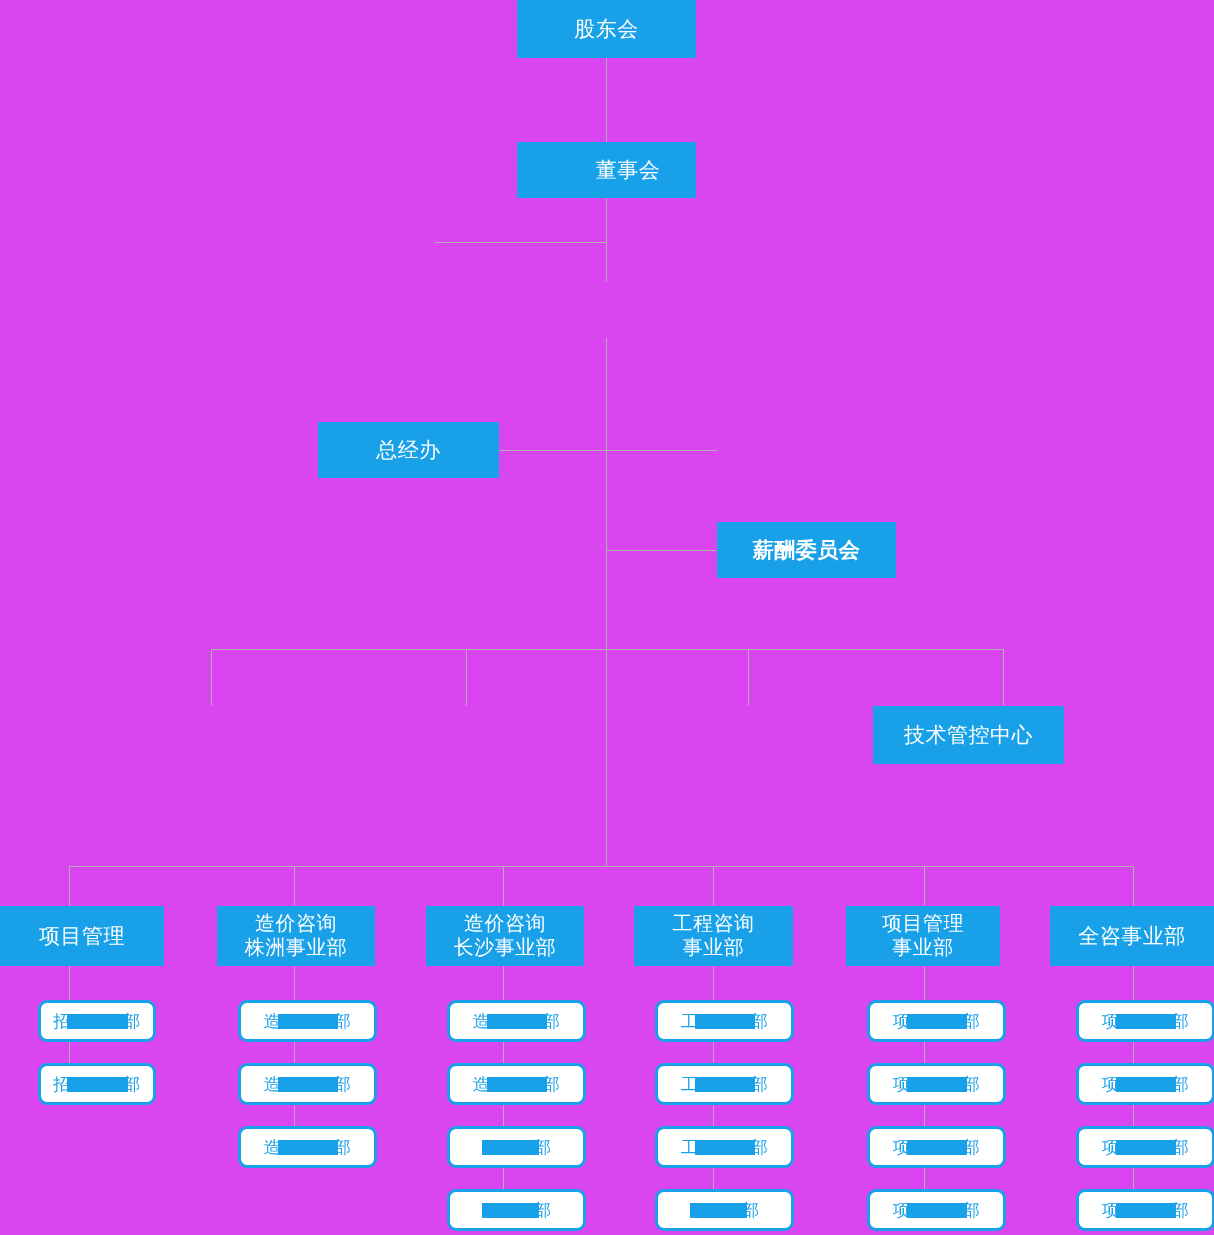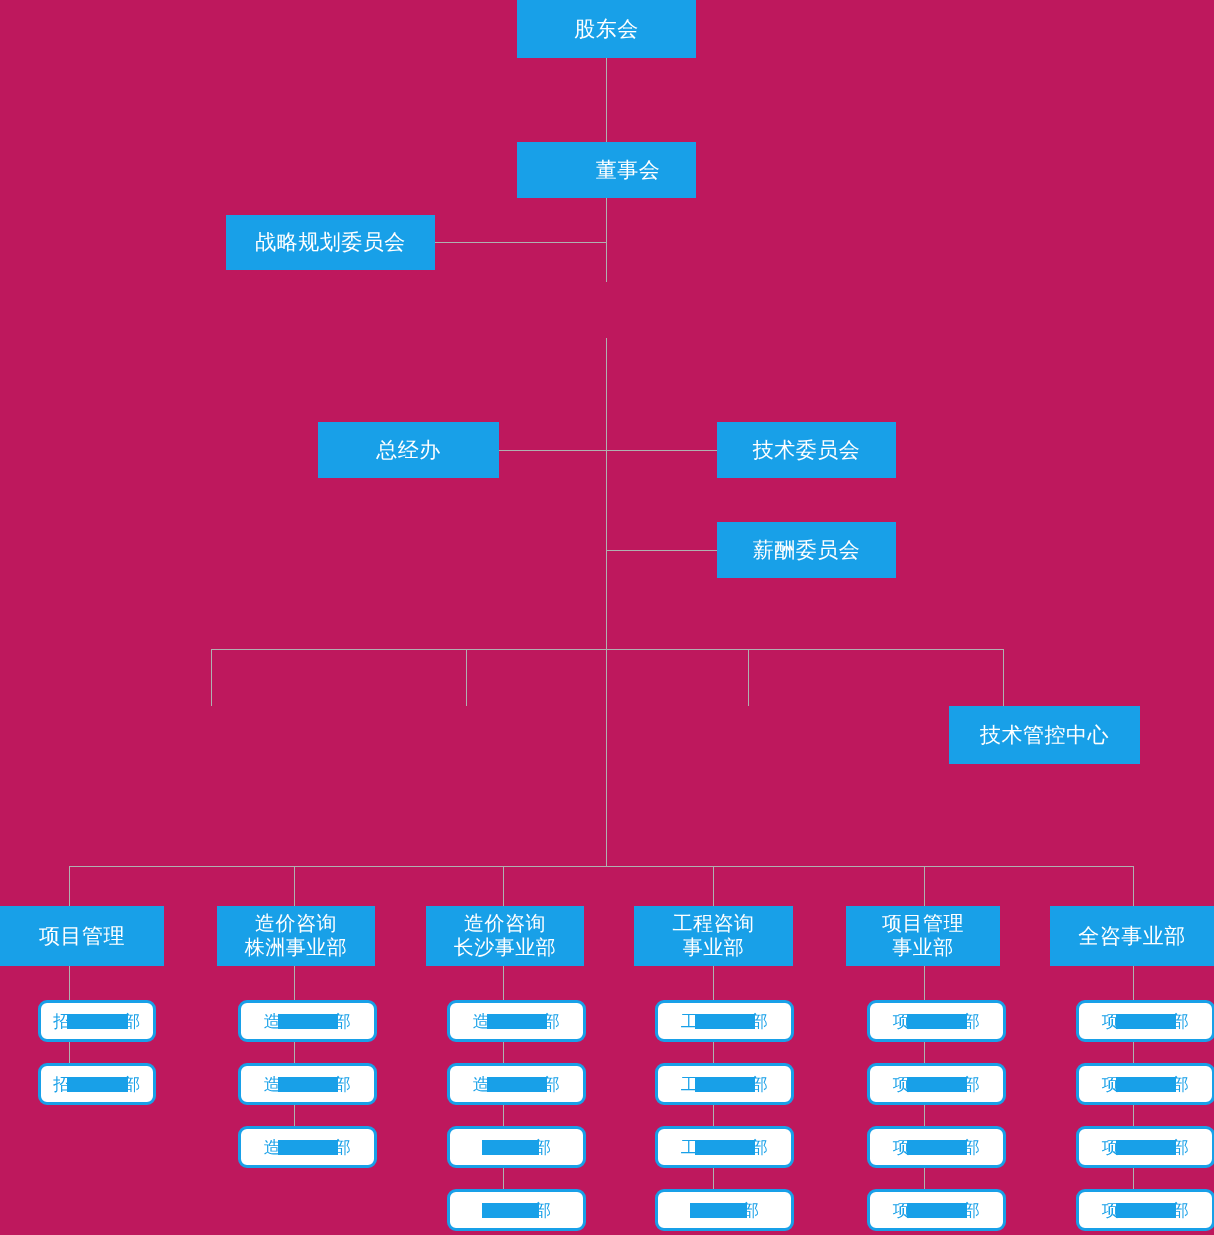--- a/index.html
+++ b/index.html
@@ -8,21 +8,21 @@
     background: #ffffff;
   }
   body {
     font-family: "Liberation Sans", "DejaVu Sans", sans-serif;
   }
   #chart-root {
     position: relative;
     width: 1214px;
     height: 1235px;
     overflow: hidden;
-    background: #be185d;
+    background: #d946ef;
   }
   
   .line {
     position: absolute;
     background: #b0b0b0;
   }
   .line.v { width: 1px; }
   .line.h { height: 1px; }
 
   
@@ -107,38 +107,32 @@
   <div class="line v" style="left:1133px; top:866px; height:40px;"></div>
 
   <div class="box" style="left:517px; top:0px; width:179px; height:58px;">
     <span>股东会</span>
   </div>
 
   <div class="box" style="left:517px; top:142px; width:179px; height:56px;padding-left:43px;">
     <span>董事会</span>
   </div>
 
-  <div class="box" style="left:226px; top:215px; width:209px; height:55px;">
-    <span>战略规划委员会</span>
-  </div>
 
 
   <div class="box" style="left:318px; top:422px; width:181px; height:56px;">
     <span>总经办</span>
   </div>
 
-  <div class="box" style="left:717px; top:422px; width:179px; height:56px;">
-    <span>技术委员会</span>
-  </div>
-
-  <div class="box" style="left:717px; top:522px; width:179px; height:56px;">
+
+  <div class="box" style="left:717px; top:522px; width:179px; height:56px;font-weight:bold;">
     <span>薪酬委员会</span>
   </div>
 
-  <div class="box" style="left:949px; top:706px; width:191px; height:58px;">
+  <div class="box" style="left:873px; top:706px; width:191px; height:58px;">
     <span>技术管控中心</span>
   </div>
 
   <div id="bu-layer">
       <div class="box" style="left: 0px; top: 906px; width: 164px; height: 60px;">
         <span>项目管理</span>
       </div>
       <div class="line v" style="left: 69px; top: 966px; height: 118px;"></div>
       <div class="line h" style="left: 69px; top: 1021px; width: 0px;"></div>
       <div class="subbox" style="left: 38px; top: 1000px; width: 118px; height: 42px;">

